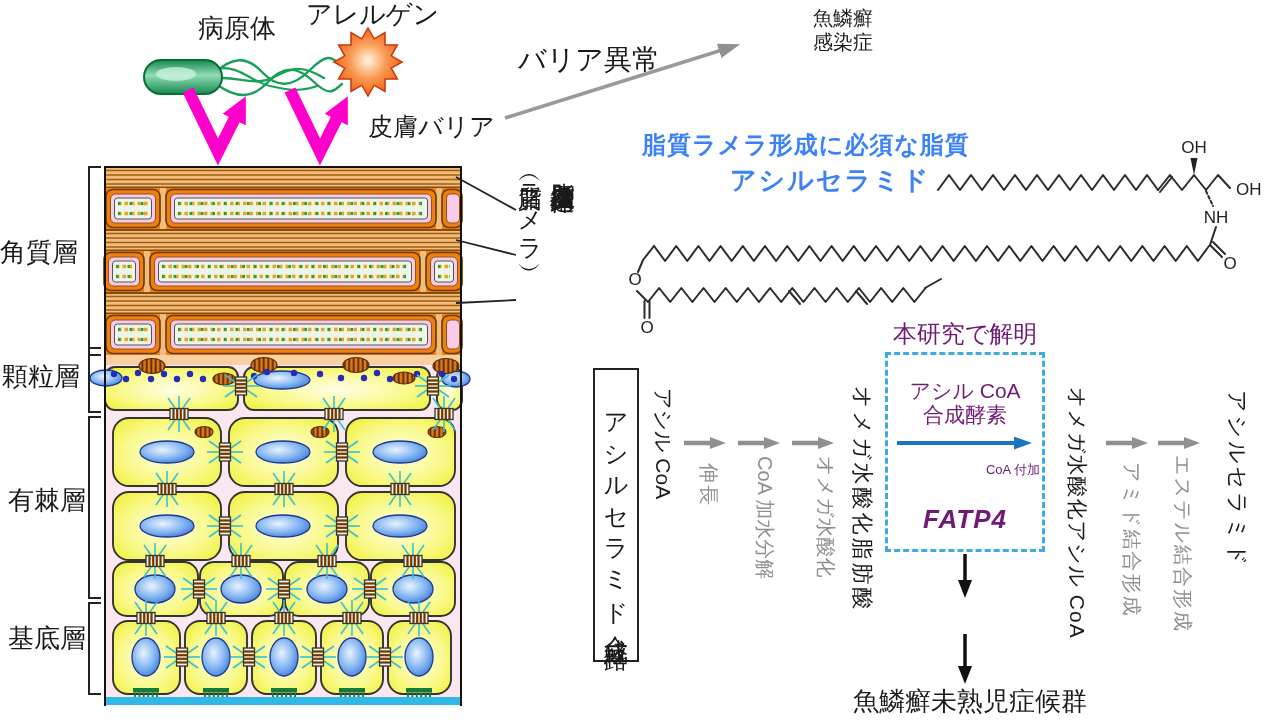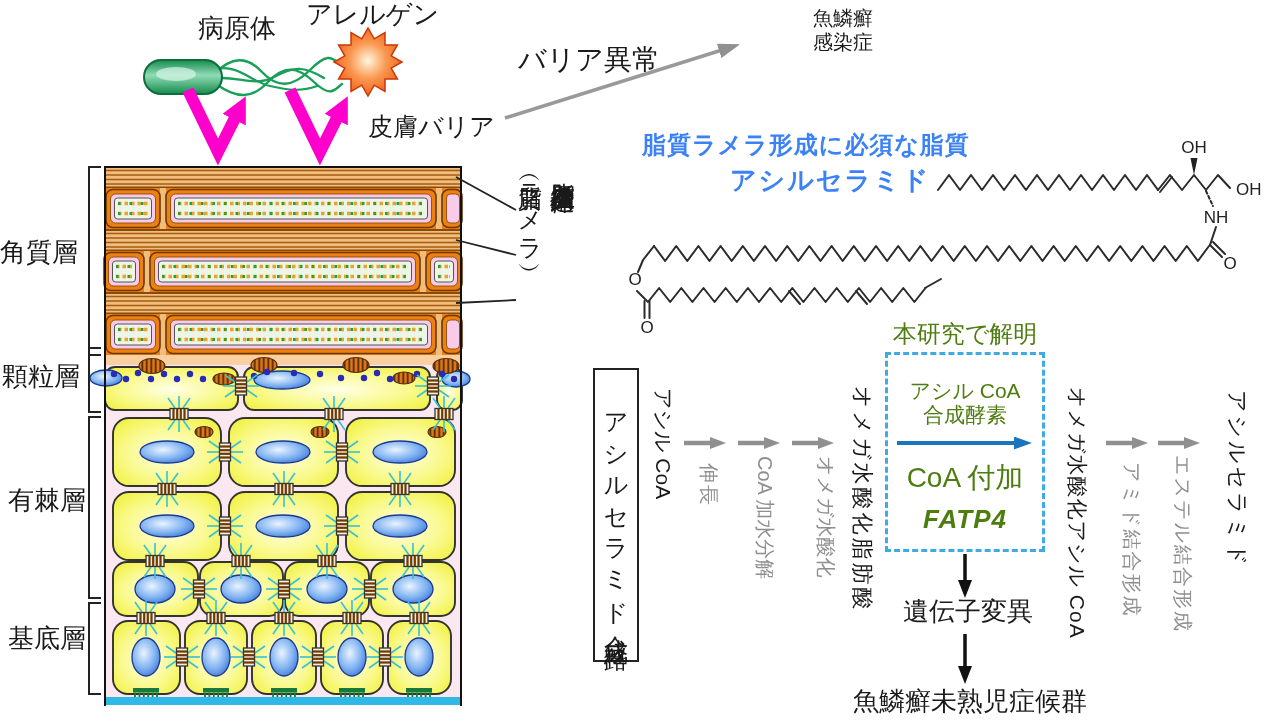--- a/index.html
+++ b/index.html
@@ -1,21 +1,21 @@
 <!DOCTYPE html>
 <html><head>
 <meta charset="utf-8">
 <style>
   html,body{margin:0;padding:0;background:#ffffff;}
   .canvas{position:relative;width:1280px;height:724px;background:#ffffff;overflow:hidden;
           font-family:"Liberation Sans","DejaVu Sans",sans-serif;color:#1a1a1a;}
   .lbl{position:absolute;white-space:nowrap;line-height:1.15;}
   .ctr{text-align:center;}
   .gray{color:#8f8f8f;}
-  .blue{color:#4d7c0f;}
+  .blue{color:#701a75;}
   .pinktxt{color:#3b82f6;font-weight:bold;}
   
   .vtx{position:absolute;white-space:nowrap;line-height:1;transform-origin:0 0;transform:rotate(90deg);}
   
   .vjp{position:absolute;writing-mode:vertical-rl;text-orientation:mixed;line-height:1;white-space:nowrap;}
   .pathbox{position:absolute;left:593px;top:368px;width:46px;height:294px;border:2px solid #222;
            box-sizing:border-box;display:flex;align-items:center;justify-content:center;}
   .dashedbox{position:absolute;left:885px;top:352px;width:160px;height:200px;border:3px dashed #3fabe3;
              box-sizing:border-box;}
   .bx{position:absolute;left:0;width:100%;text-align:center;line-height:1.1;}
@@ -414,20 +414,19 @@
   <div class="vtx" style="left:873px;top:386px;font-size:22px;letter-spacing:3px;">オメガ水酸化脂肪酸</div>
   <div class="vtx" style="left:1088px;top:387px;font-size:21px;letter-spacing:1px;">オメガ水酸化アシル CoA</div>
   <div class="vtx gray" style="left:1142px;top:462px;font-size:20px;letter-spacing:2px;">アミド結合形成</div>
   <div class="vtx gray" style="left:1193px;top:455px;font-size:20px;letter-spacing:2px;">エステル結合形成</div>
   <div class="vtx" style="left:1248px;top:390px;font-size:22px;letter-spacing:3px;">アシルセラミド</div>
 
   <div class="lbl ctr blue" style="left:885px;top:320px;width:160px;font-size:24px;">本研究で解明</div>
   <div class="dashedbox">
     <div class="bx blue" style="top:24px;font-size:21px;">アシル CoA</div>
     <div class="bx blue" style="top:48px;font-size:21px;">合成酵素</div>
-    <div class="bx blue" style="top:108px;font-size:28px;">CoA 付加</div>
+    <div class="bx blue" style="top:108px;font-size:13px;margin-left:48px;">CoA 付加</div>
     <div class="bx blue" style="top:150px;font-size:26px;font-weight:bold;font-style:italic;letter-spacing:1px;">FATP4</div>
   </div>
 
-  <div class="lbl ctr" style="left:893px;top:597px;width:150px;font-size:26px;">遺伝子変異</div>
   <div class="lbl ctr" style="left:852px;top:687px;width:236px;font-size:26px;">魚鱗癬未熟児症候群</div>
 
 </div>
 
 </body></html>

